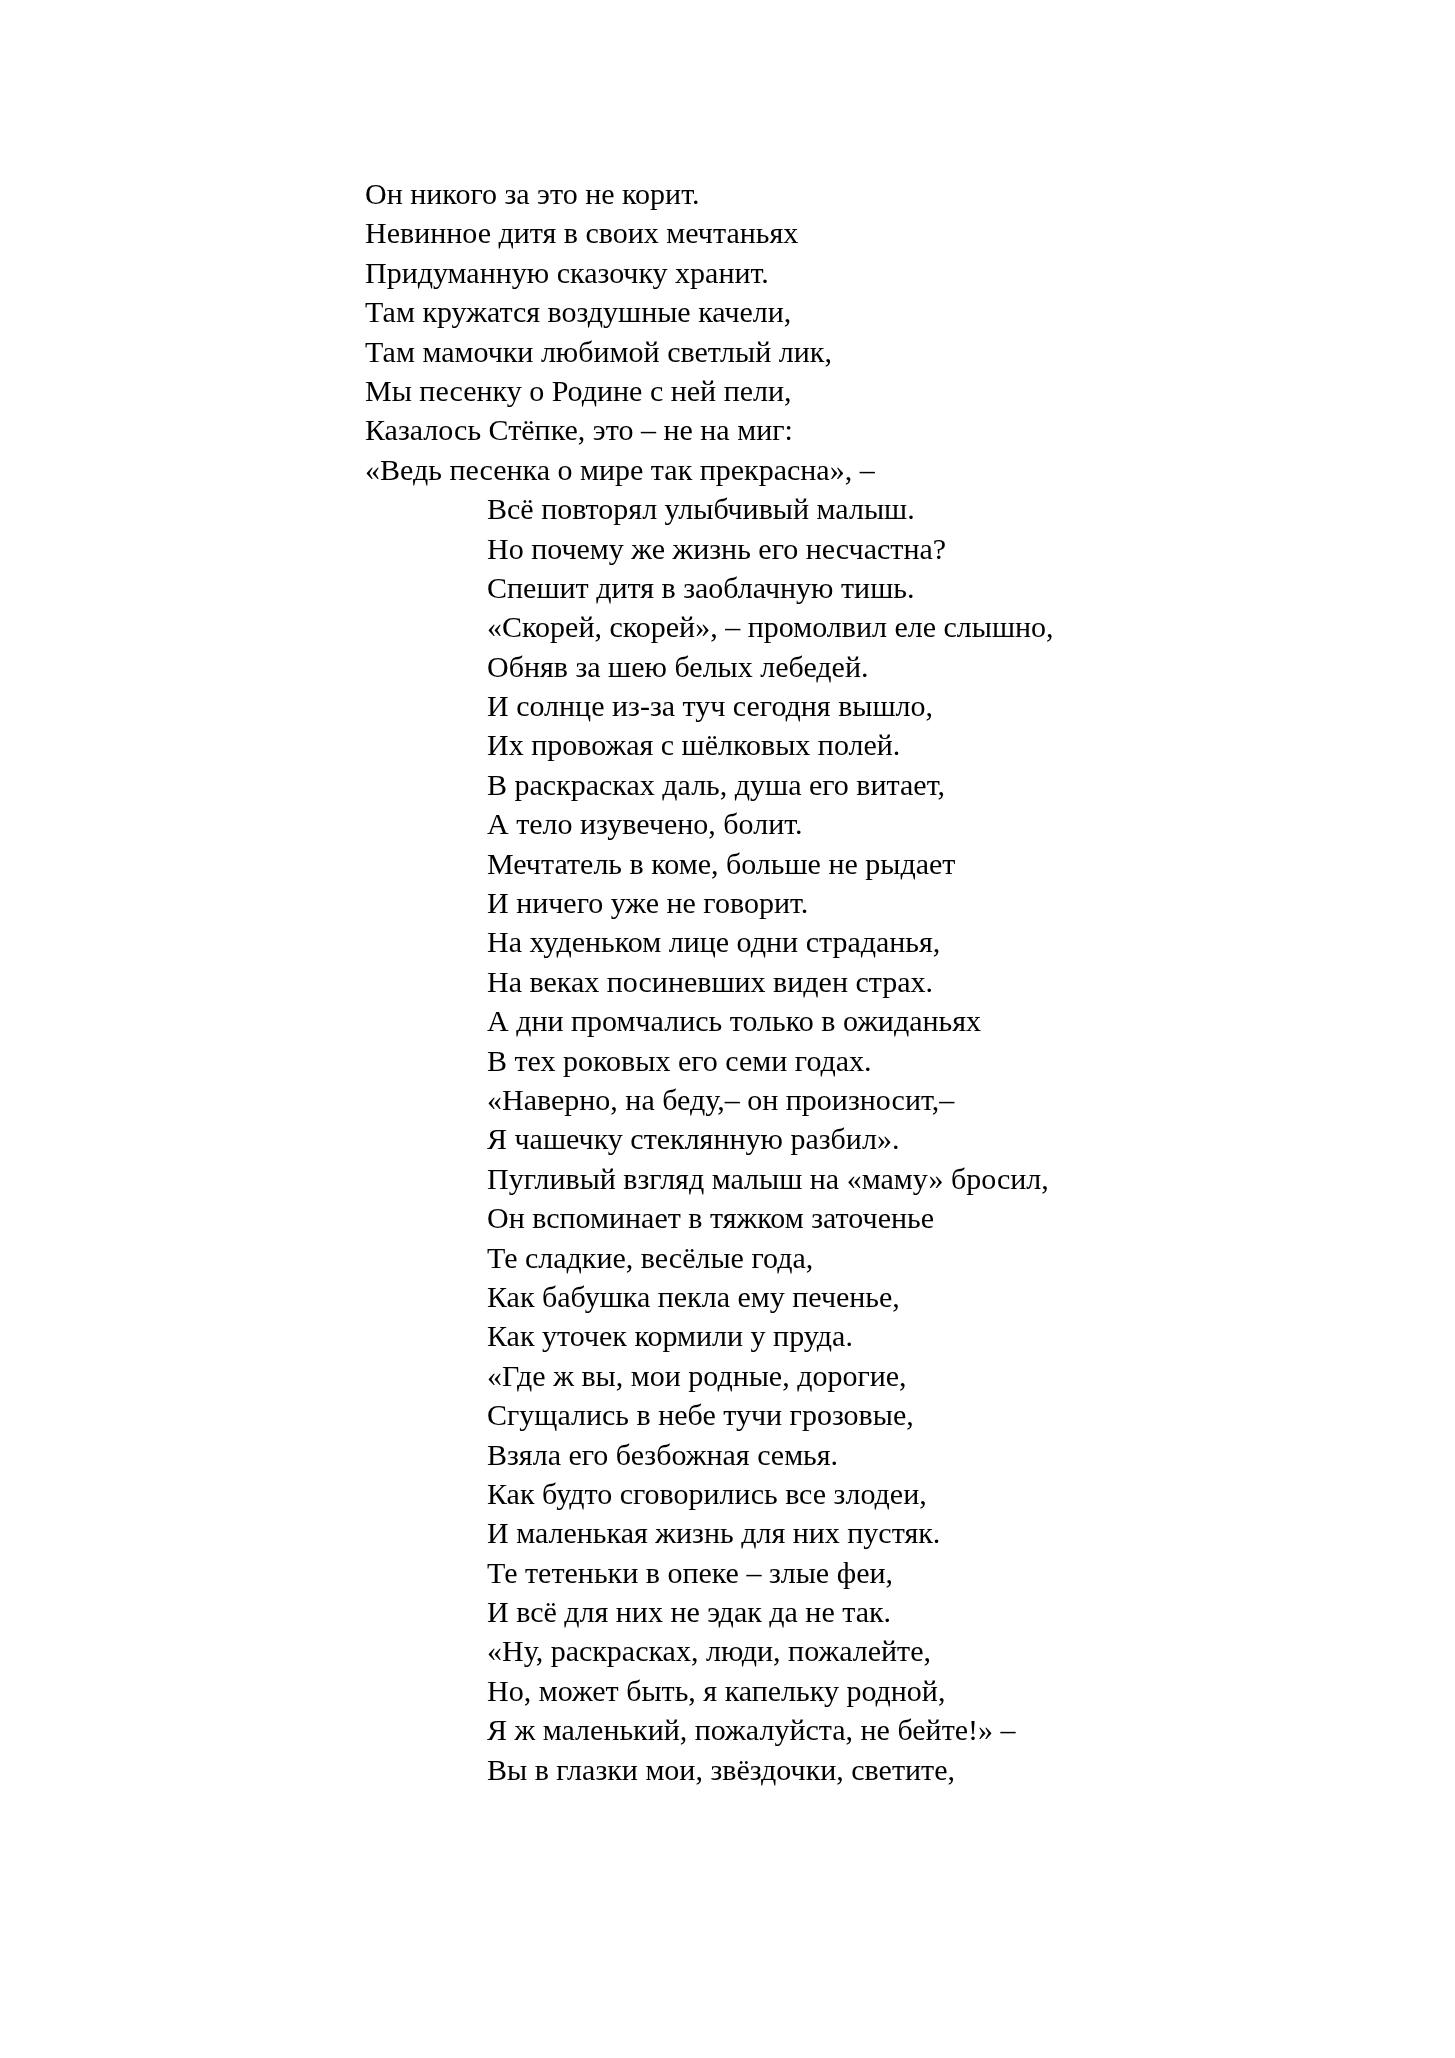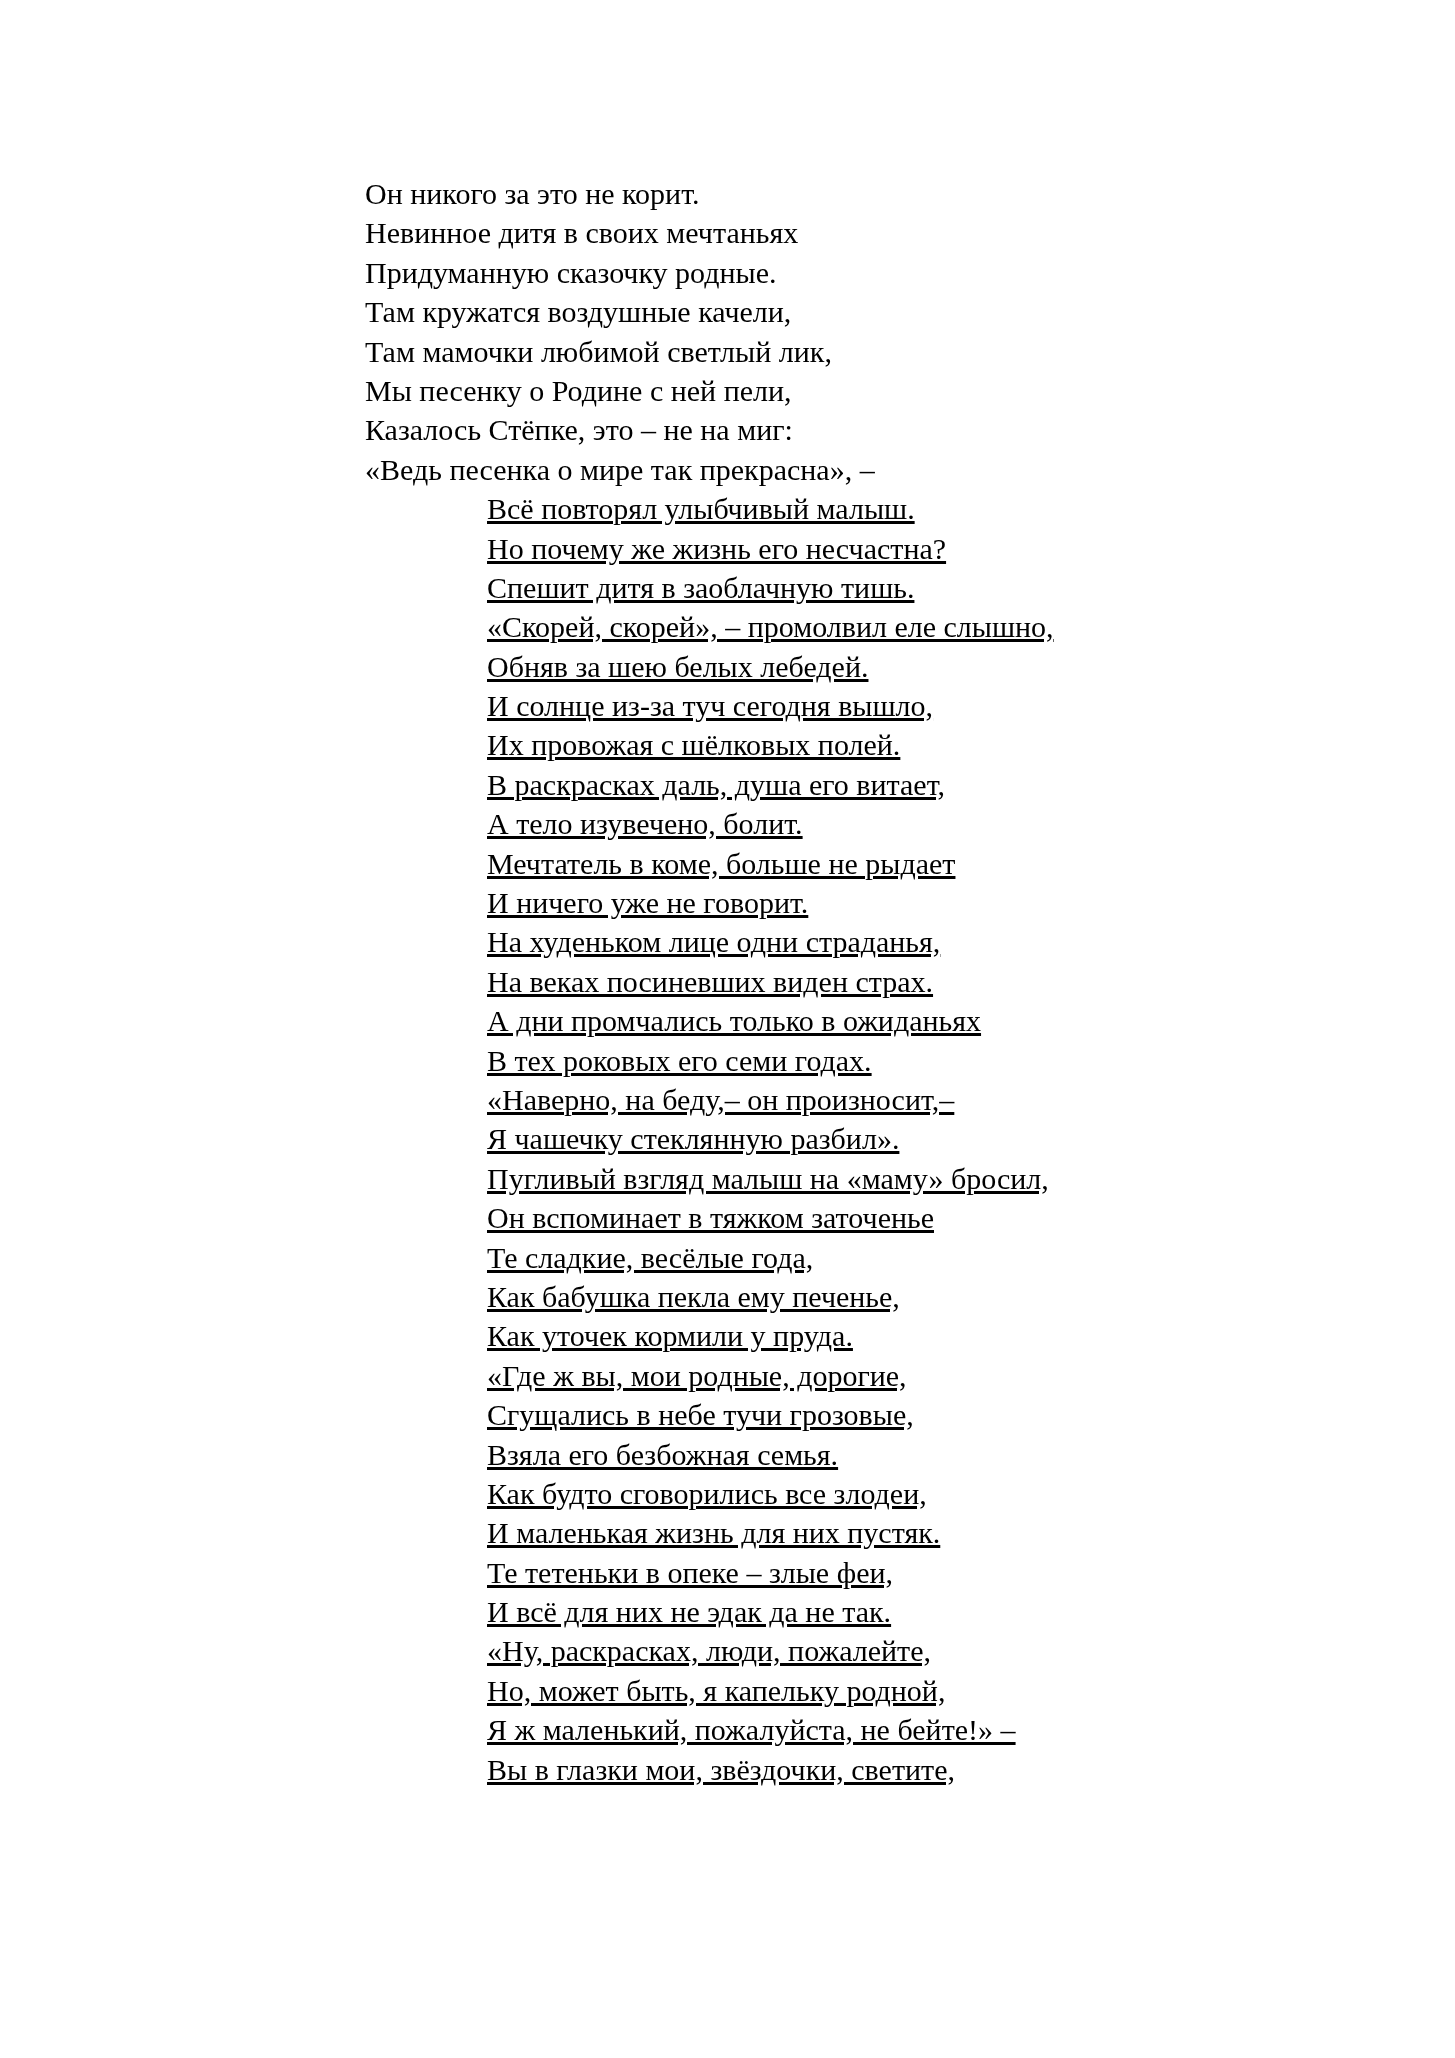--- a/index.html
+++ b/index.html
@@ -34,31 +34,30 @@
     .line {
       font-size: 30px;
       line-height: 39.4px;
       height: 39.4px;
       white-space: nowrap;
       margin: 0;
       padding: 0;
     }
     .line.indent {
       padding-left: 122px;
-      text-decoration: underline;
     }
   </style>
 </head>
 <body>
 
 <div class="page">
   <div class="poem">
     <p class="line">Он никого за это не корит.</p>
     <p class="line">Невинное дитя в своих мечтаньях</p>
-    <p class="line">Придуманную сказочку родные.</p>
+    <p class="line">Придуманную сказочку хранит.</p>
     <p class="line">Там кружатся воздушные качели,</p>
     <p class="line">Там мамочки любимой светлый лик,</p>
     <p class="line">Мы песенку о Родине с ней пели,</p>
     <p class="line">Казалось Стёпке, это – не на миг:</p>
     <p class="line">«Ведь песенка о мире так прекрасна», –</p>
     <p class="line indent">Всё повторял улыбчивый малыш.</p>
     <p class="line indent">Но почему же жизнь его несчастна?</p>
     <p class="line indent">Спешит дитя в заоблачную тишь.</p>
     <p class="line indent">«Скорей, скорей», – промолвил еле слышно,</p>
     <p class="line indent">Обняв за шею белых лебедей.</p>

